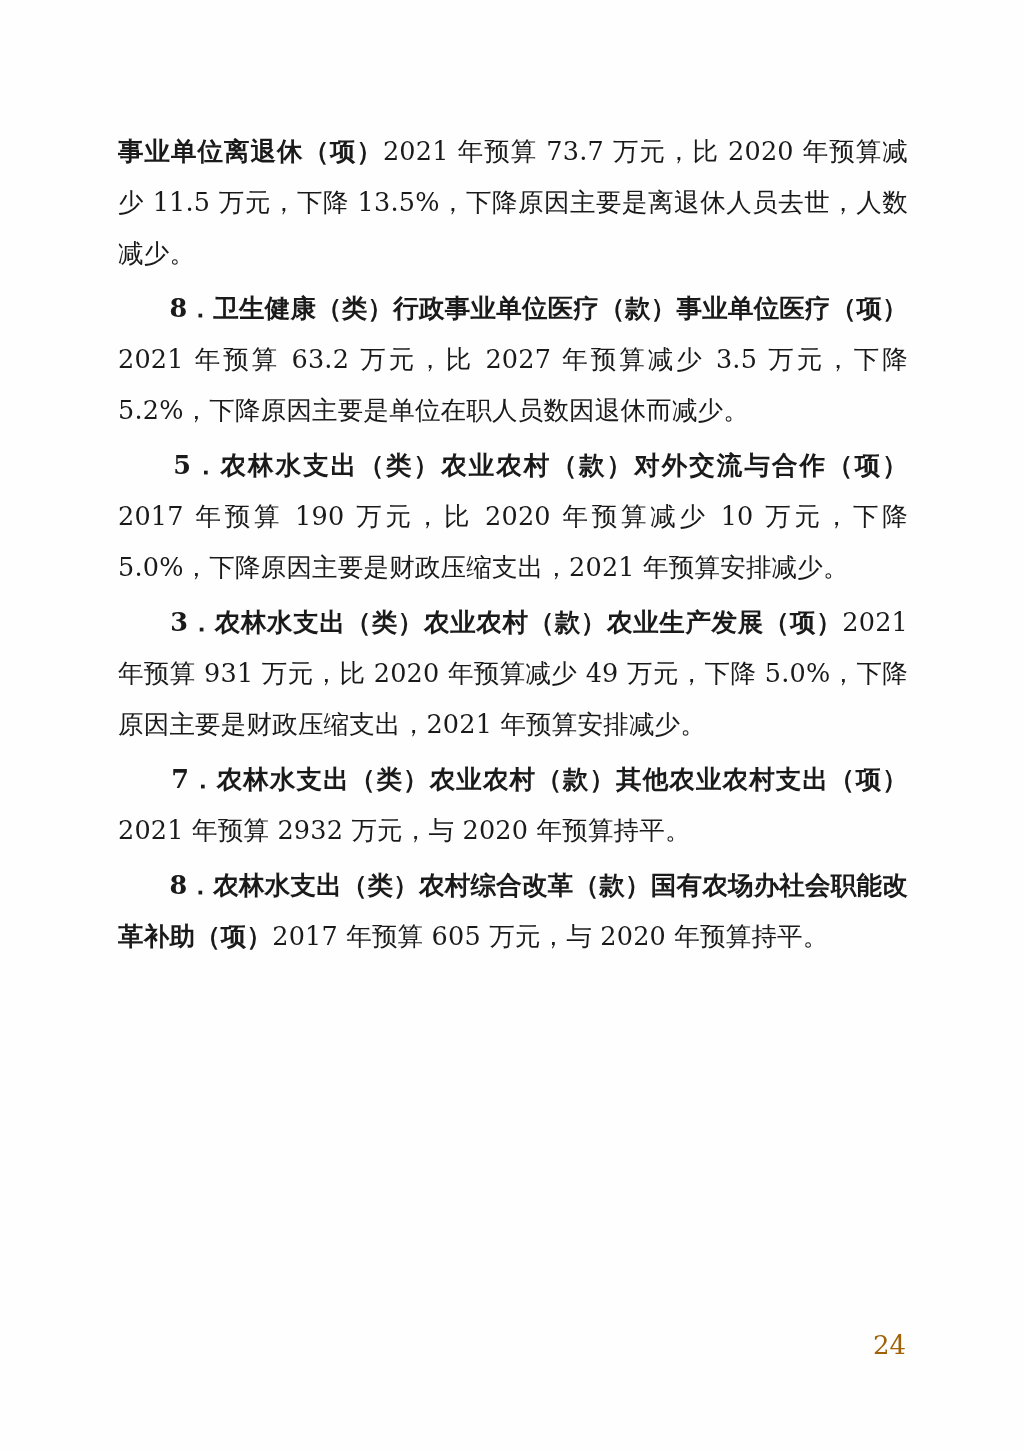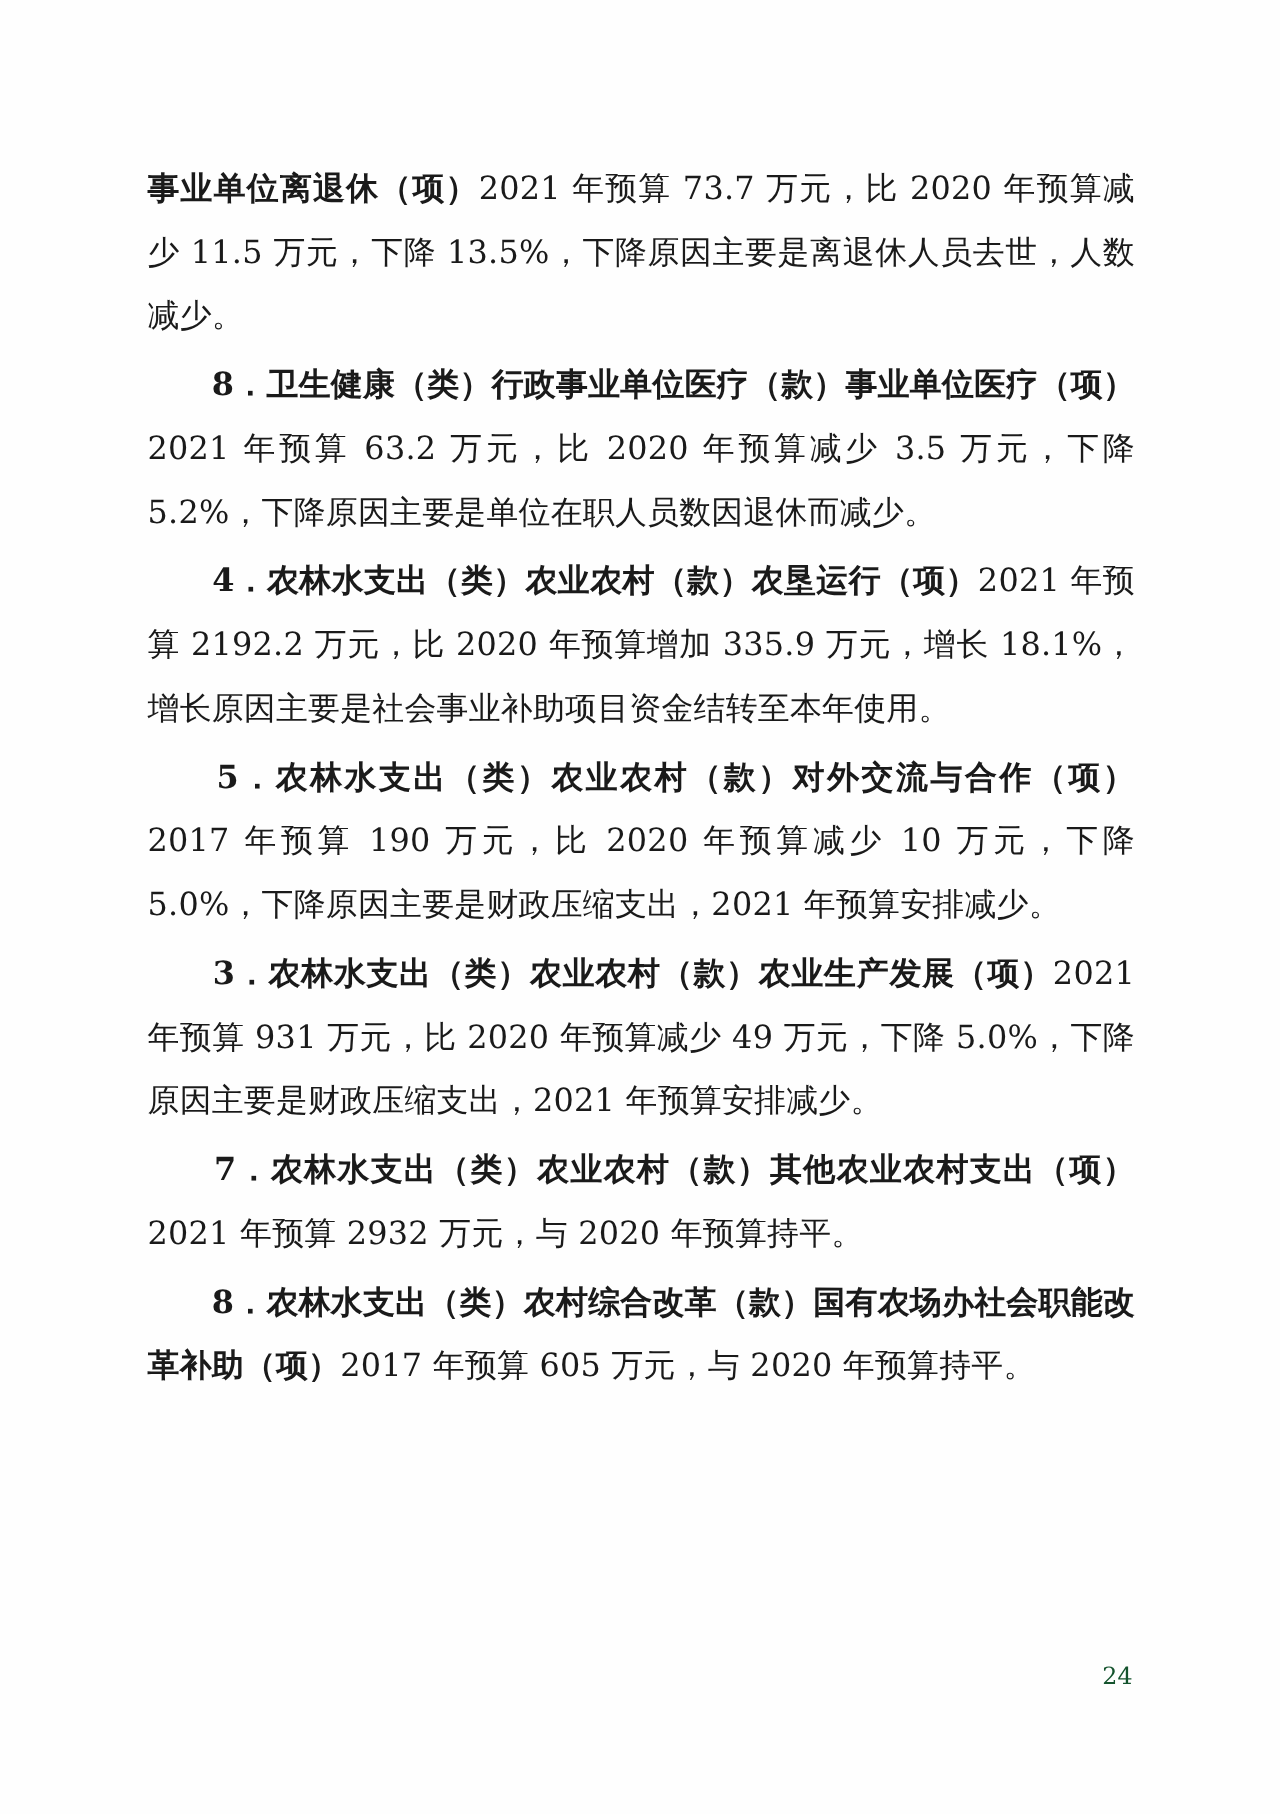--- a/index.html
+++ b/index.html
@@ -37,40 +37,39 @@
     text-justify: inter-ideograph;
     letter-spacing: 0.2px;
   }
   .bold {
     font-weight: bold;
   }
   .page-number {
     position: absolute;
     right: 118px;
     top: 1330px;
-    font-size: 19px;
+    font-size: 26px;
     font-family: "DejaVu Serif", "Liberation Serif", serif;
-    color: #14532d;
+    color: #a16207;
   }
   .num {
     font-family: "DejaVu Serif", "Liberation Serif", serif;
   }
 </style>
 </head>
 <body>
 
 <div class="page">
   <div class="content">
 
     <p class="para"><span class="bold">事业单位离退休（项）</span><span class="num">2021 年预算 73.7 万元，比 2020 年预算减少 11.5 万元，下降 13.5%，下降原因主要是离退休人员去世，人数减少。</span></p>
 
 
-    <p class="para">　　<span class="bold">8．卫生健康（类）行政事业单位医疗（款）事业单位医疗（项）</span><span class="num">2021 年预算 63.2 万元，比 2020 年预算减少 3.5 万元，下降 5.2%，下降原因主要是单位在职人员数因退休而减少。</span></p>
+    <p class="para">　　<span class="bold">8．卫生健康（类）行政事业单位医疗（款）事业单位医疗（项）</span><span class="num">2021 年预算 63.2 万元，比 2027 年预算减少 3.5 万元，下降 5.2%，下降原因主要是单位在职人员数因退休而减少。</span></p>
 
-    <p class="para">　　<span class="bold">4．农林水支出（类）农业农村（款）农垦运行（项）</span><span class="num">2021 年预算 2192.2 万元，比 2020 年预算增加 335.9 万元，增长 18.1%，增长原因主要是社会事业补助项目资金结转至本年使用。</span></p>
 
     <p class="para">　　<span class="bold">5．农林水支出（类）农业农村（款）对外交流与合作（项）</span><span class="num">2017 年预算 190 万元，比 2020 年预算减少 10 万元，下降 5.0%，下降原因主要是财政压缩支出，2021 年预算安排减少。</span></p>
 
     <p class="para">　　<span class="bold">3．农林水支出（类）农业农村（款）农业生产发展（项）</span><span class="num">2021 年预算 931 万元，比 2020 年预算减少 49 万元，下降 5.0%，下降原因主要是财政压缩支出，2021 年预算安排减少。</span></p>
 
     <p class="para">　　<span class="bold">7．农林水支出（类）农业农村（款）其他农业农村支出（项）</span><span class="num">2021 年预算 2932 万元，与 2020 年预算持平。</span></p>
 
     <p class="para">　　<span class="bold">8．农林水支出（类）农村综合改革（款）国有农场办社会职能改革补助（项）</span><span class="num">2017 年预算 605 万元，与 2020 年预算持平。</span></p>
 
   </div>

